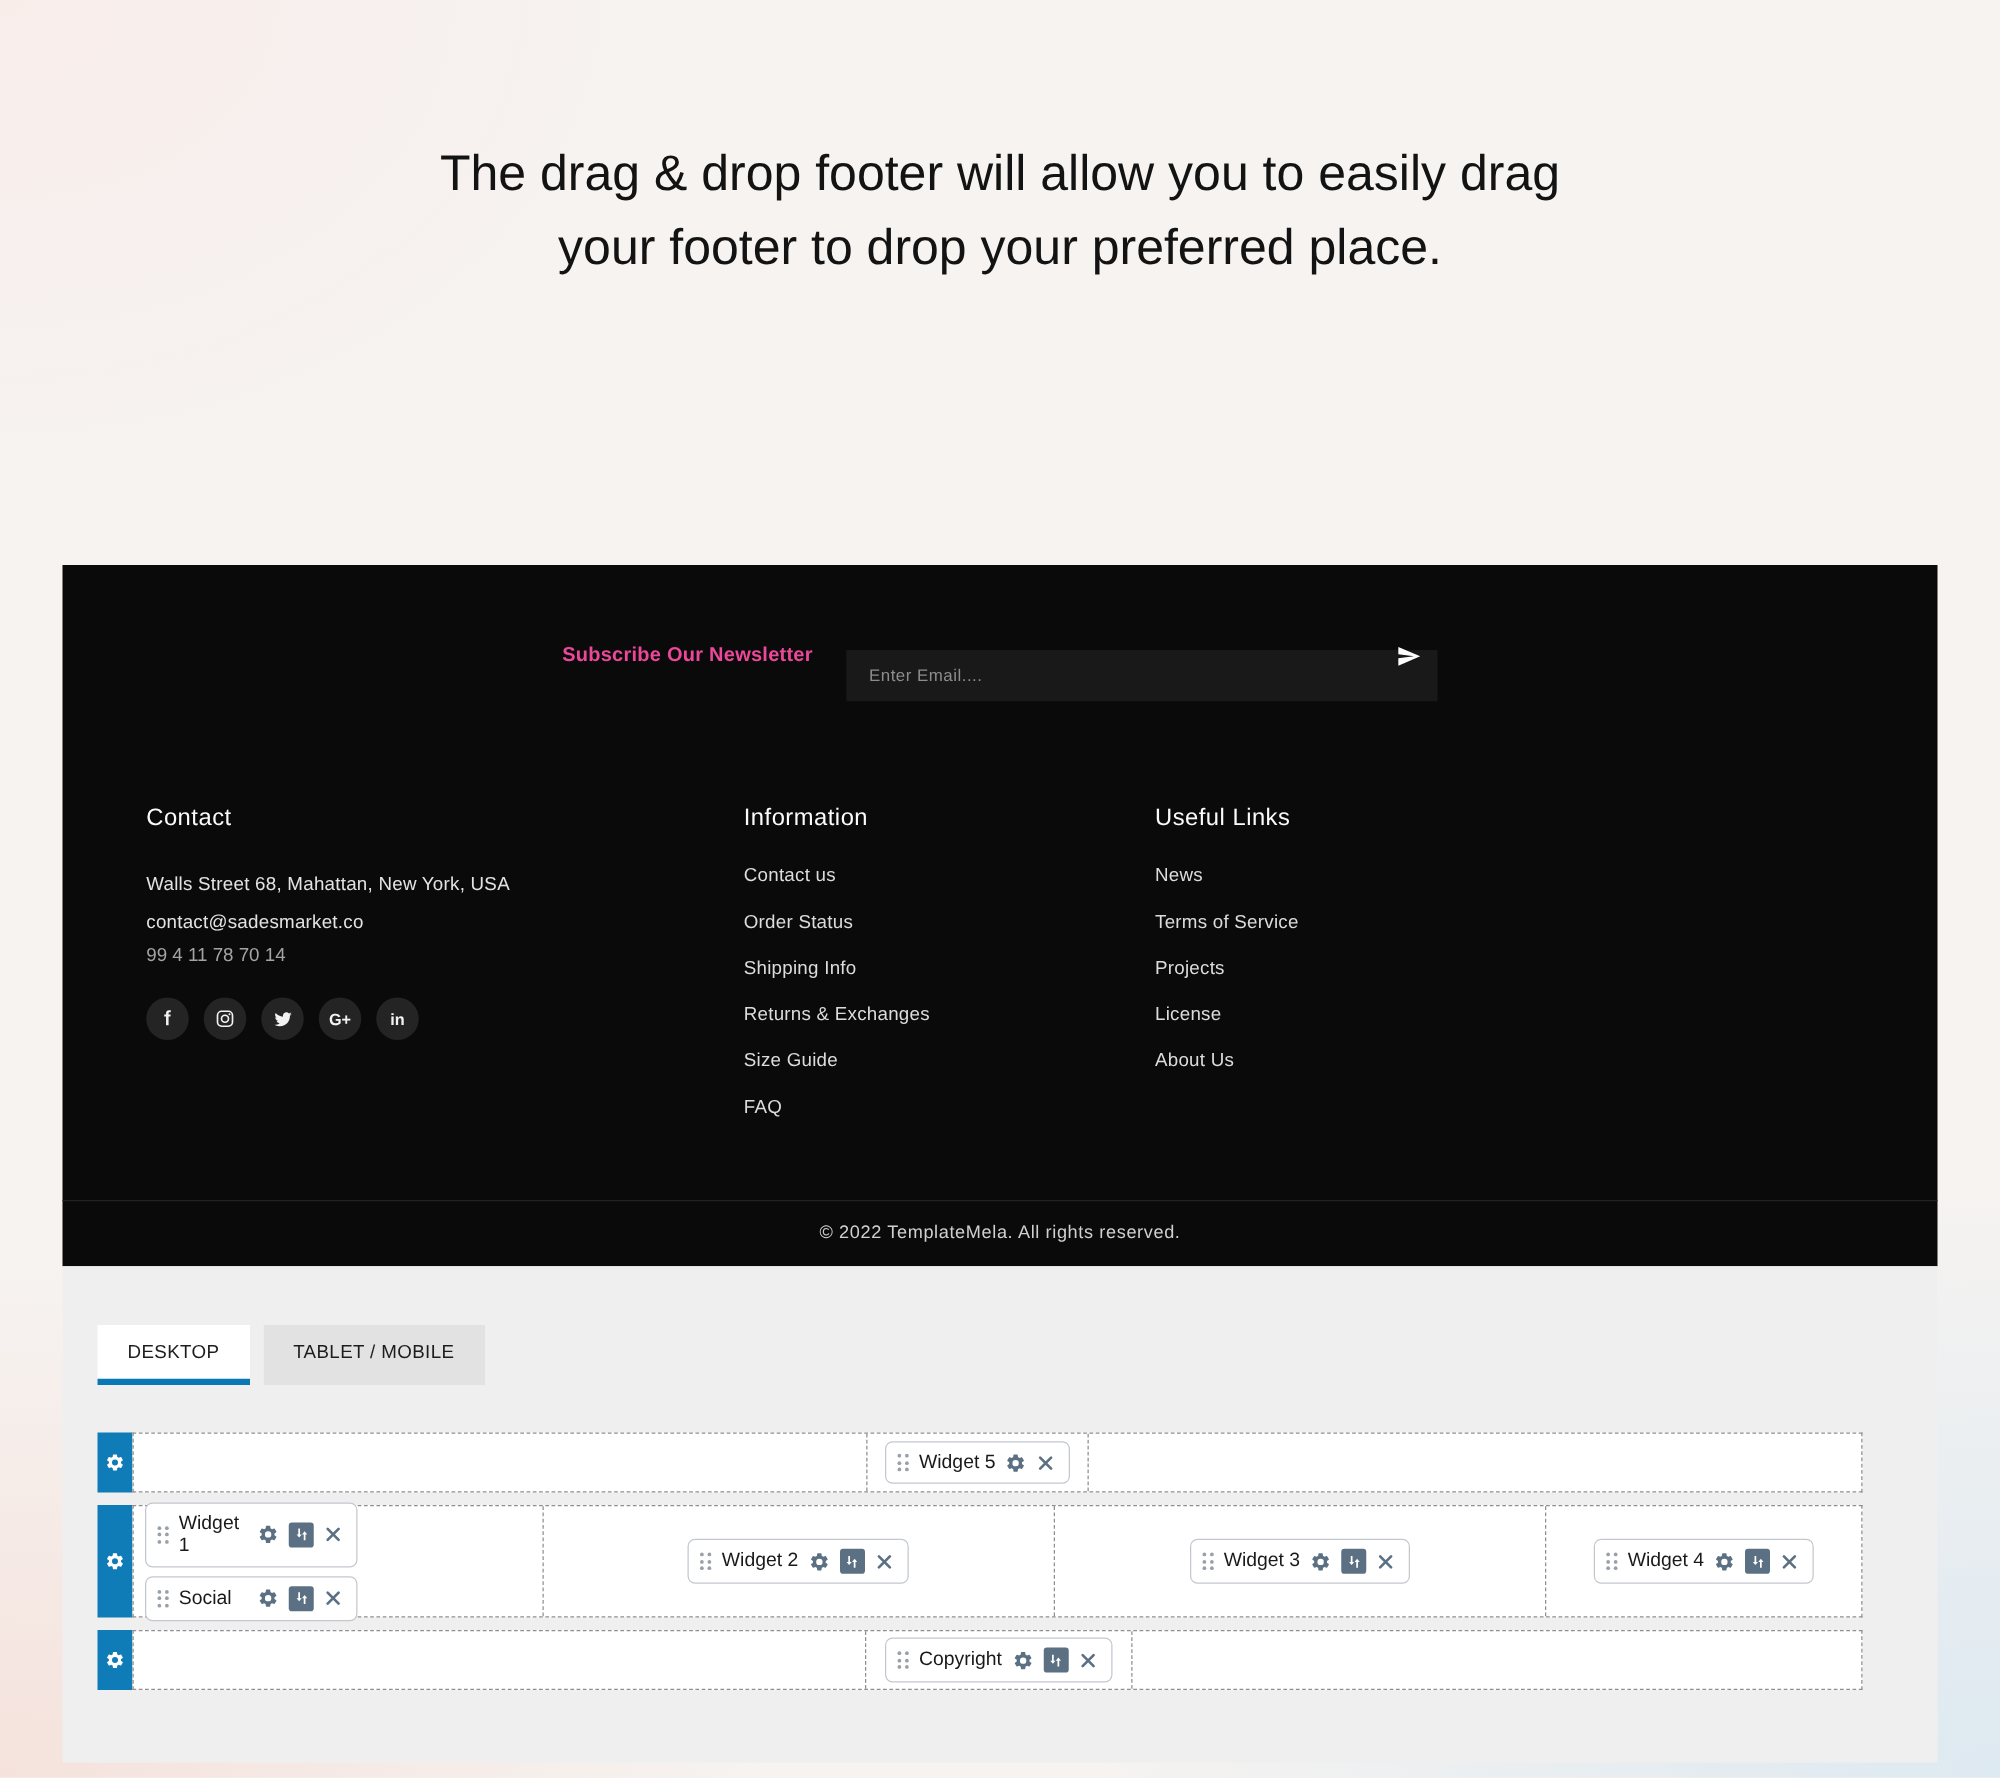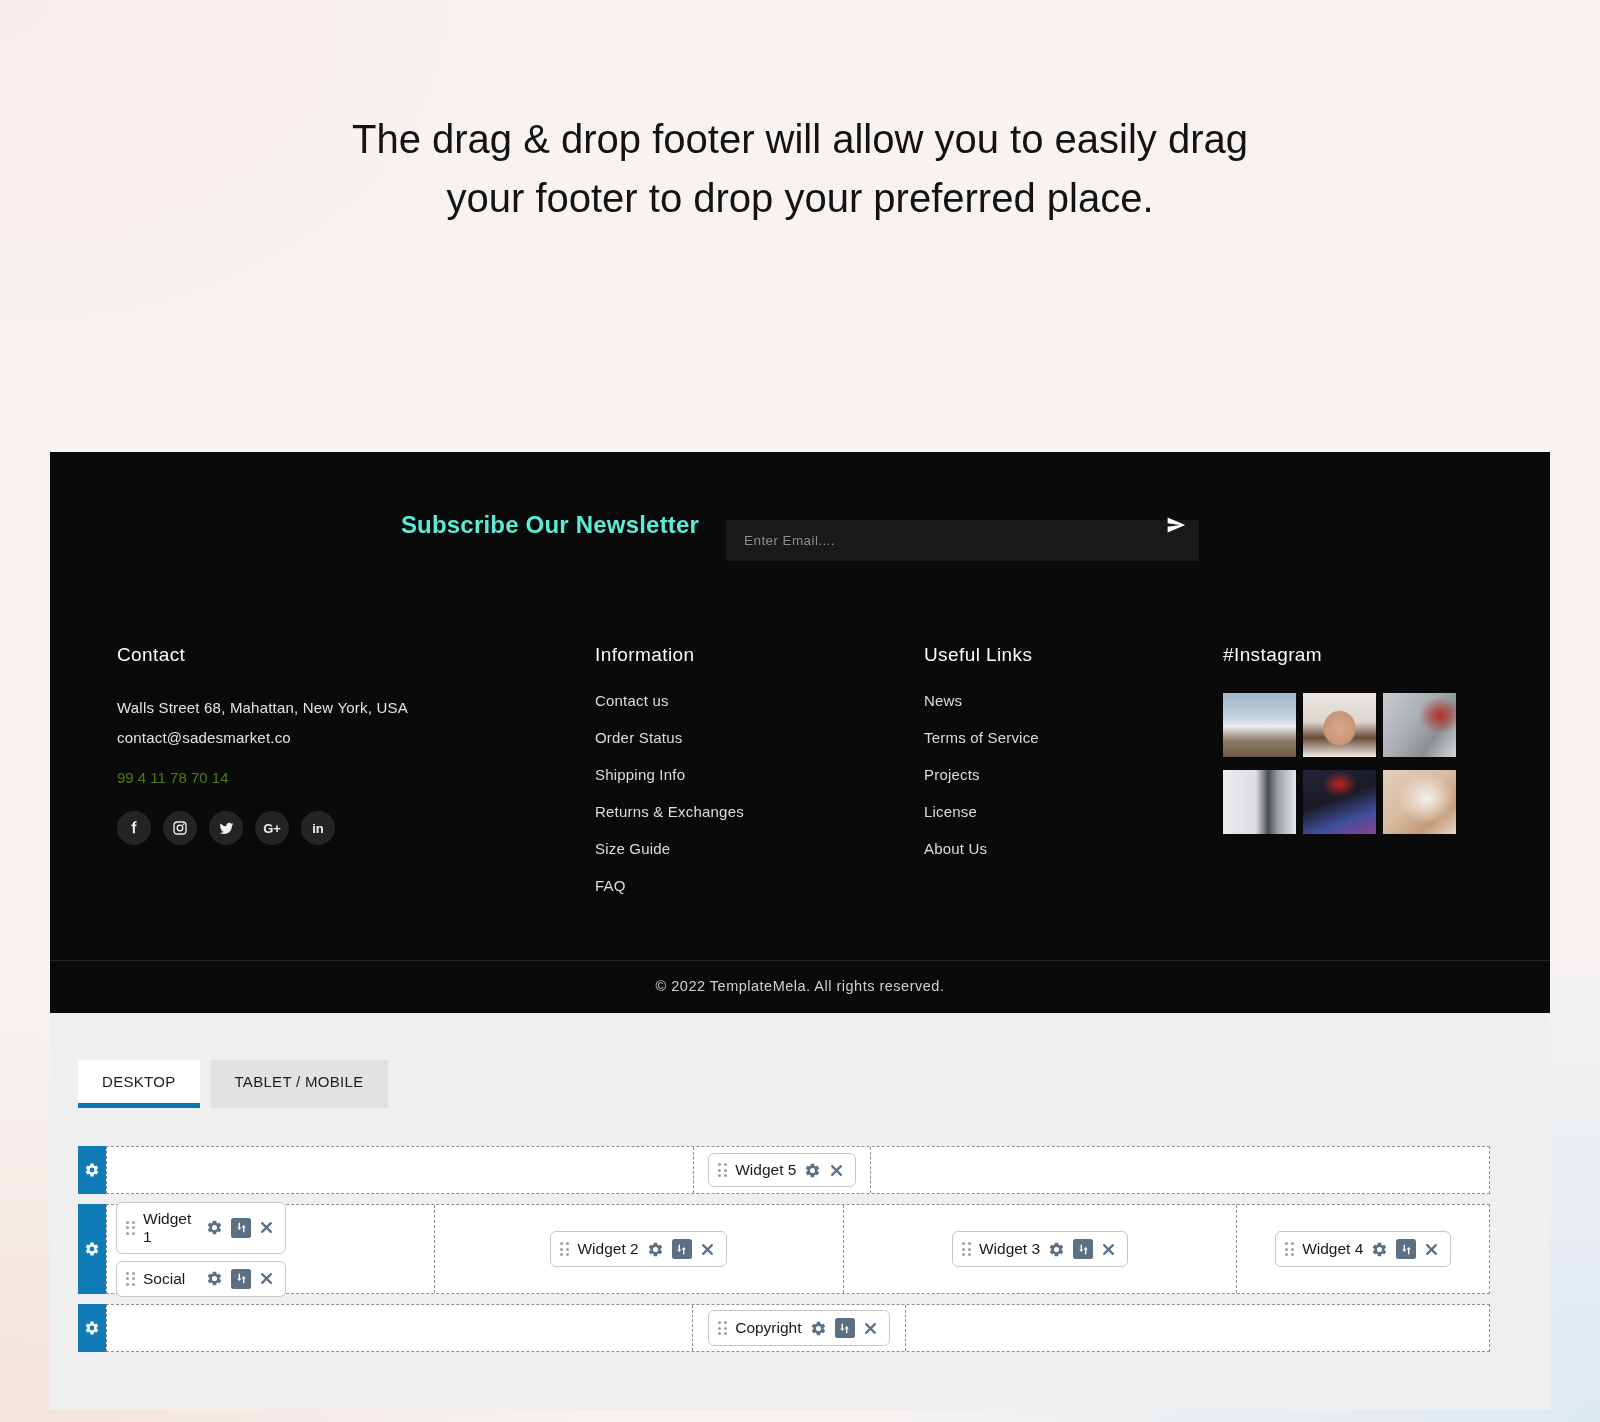--- a/index.html
+++ b/index.html
@@ -16,35 +16,35 @@
 
   
   .hero { text-align:center; padding-top:72px; }
   .hero-title { margin:0; font-size:87px; font-weight:700; letter-spacing:0.5px; color:#0d0d0d; }
   .hero-sub { margin:38px auto 0; font-size:40px; font-weight:400; color:#131313; line-height:1.47; }
 
   
   .panel { position:absolute; left:50px; top:452px; width:1500px; }
   .footer-black { background:#0a0a0a; }
   .newsletter { display:flex; align-items:center; justify-content:center; gap:27px; padding:36px 0 37px; }
-  .newsletter-label { font-size:24px; font-weight:600; color:#5eead4; letter-spacing:0.2px; }
+  .newsletter-label { font-size:16px; font-weight:600; color:#ec4899; letter-spacing:0.2px; }
   .newsletter-input-wrap { position:relative; width:473px; }
   .newsletter-input {
     width:100%; height:41px; background:#191919; border:0; outline:none;
     color:#cccccc; padding:0 50px 0 18px; font-size:13.5px; letter-spacing:0.4px;
     font-family:"Liberation Sans", sans-serif;
     margin-top:32px;
   }
   .newsletter-input::placeholder { color:#8d8d8d; }
   .send-btn { position:absolute; right:13px; top:50%; transform:translateY(-50%); width:20px; height:20px; cursor:pointer; display:flex; }
 
   .cols { display:grid; grid-template-columns:478px 329px 299px 1fr; padding:46px 67px 0; }
   .col-heading { font-size:19px; font-weight:500; color:#fafafa; letter-spacing:0.4px; margin:0 0 27px; }
   .contact-block { font-size:15px; line-height:30px; color:#e3e3e3; letter-spacing:0.2px; }
-  .contact-phone { margin-top:16px; font-size:15px; color:#4d7c0f; }
+  .contact-phone { margin-top:3px; font-size:15px; color:#a3a3a3; }
   .social-row { margin-top:25px; display:flex; gap:12px; }
   .social-circle {
     width:34px; height:34px; border-radius:50%; background:#242424; cursor:pointer;
     display:flex; align-items:center; justify-content:center; color:#f2f2f2;
     font-size:13px; font-weight:700;
   }
   .links-list { list-style:none; margin:0; padding:0; }
   .links-list li { font-size:15px; color:#dcdcdc; line-height:16px; margin-bottom:21px; cursor:pointer; letter-spacing:0.2px; }
   .insta-grid { display:grid; grid-template-columns:repeat(3,73px); column-gap:7px; row-gap:13px; margin-top:25px; }
   .insta { width:73px; height:64px; cursor:pointer; }
@@ -165,31 +165,20 @@
         <h3 class="col-heading">Useful Links</h3>
         <ul class="links-list">
           <li>News</li>
           <li>Terms of Service</li>
           <li>Projects</li>
           <li>License</li>
           <li>About Us</li>
         </ul>
       </div>
 
-      <div>
-        <h3 class="col-heading">#Instagram</h3>
-        <div class="insta-grid">
-          <div class="insta insta-1"></div>
-          <div class="insta insta-2"></div>
-          <div class="insta insta-3"></div>
-          <div class="insta insta-4"></div>
-          <div class="insta insta-5"></div>
-          <div class="insta insta-6"></div>
-        </div>
-      </div>
     </div>
 
     <div class="copy-bar">© 2022 TemplateMela. All rights reserved.</div>
   </div>
 
   <div class="builder">
 
     <div class="tabs">
       <div class="tab active">DESKTOP</div>
       <div class="tab">TABLET / MOBILE</div>

